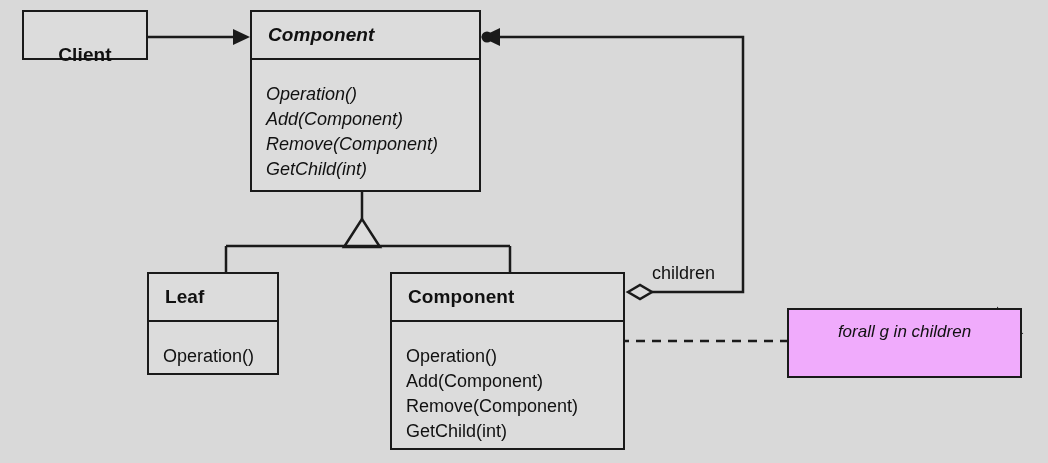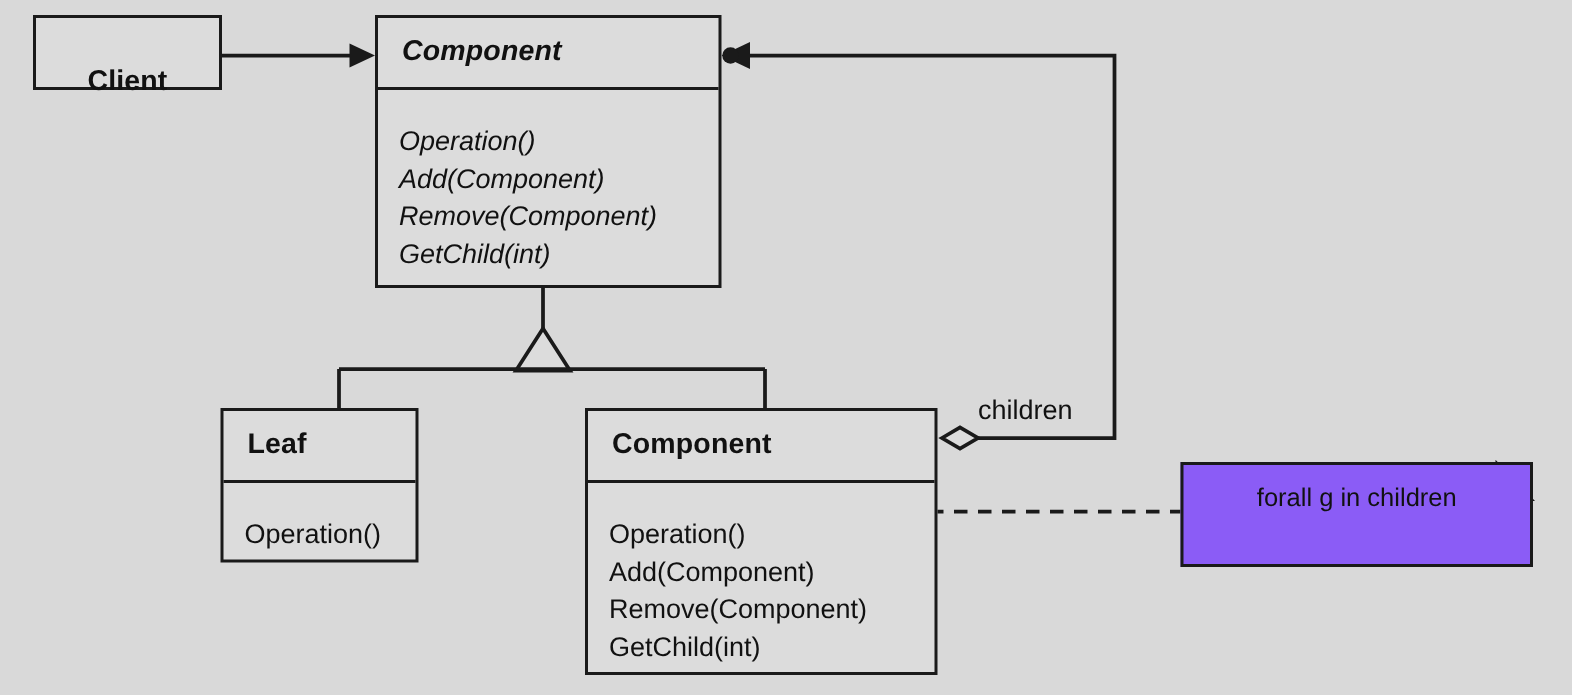--- a/index.html
+++ b/index.html
@@ -57,23 +57,24 @@
     line-height: 25px;
   }
   .uml-ops.abstract {
     font-style: italic;
   }
   .op-line {
     white-space: nowrap;
   }
   .note-box {
     position: absolute;
-    background: #8b5cf6;
+    background: #f0abfc;
     border: 2.5px solid #1a1a1a;
     box-sizing: border-box;
+    font-style: italic;
   }
   .note-text {
     position: absolute;
     left: 0;
     right: 0;
     top: 10px;
     text-align: center;
     font-size: 17px;
     color: #111;
     line-height: 23px;

